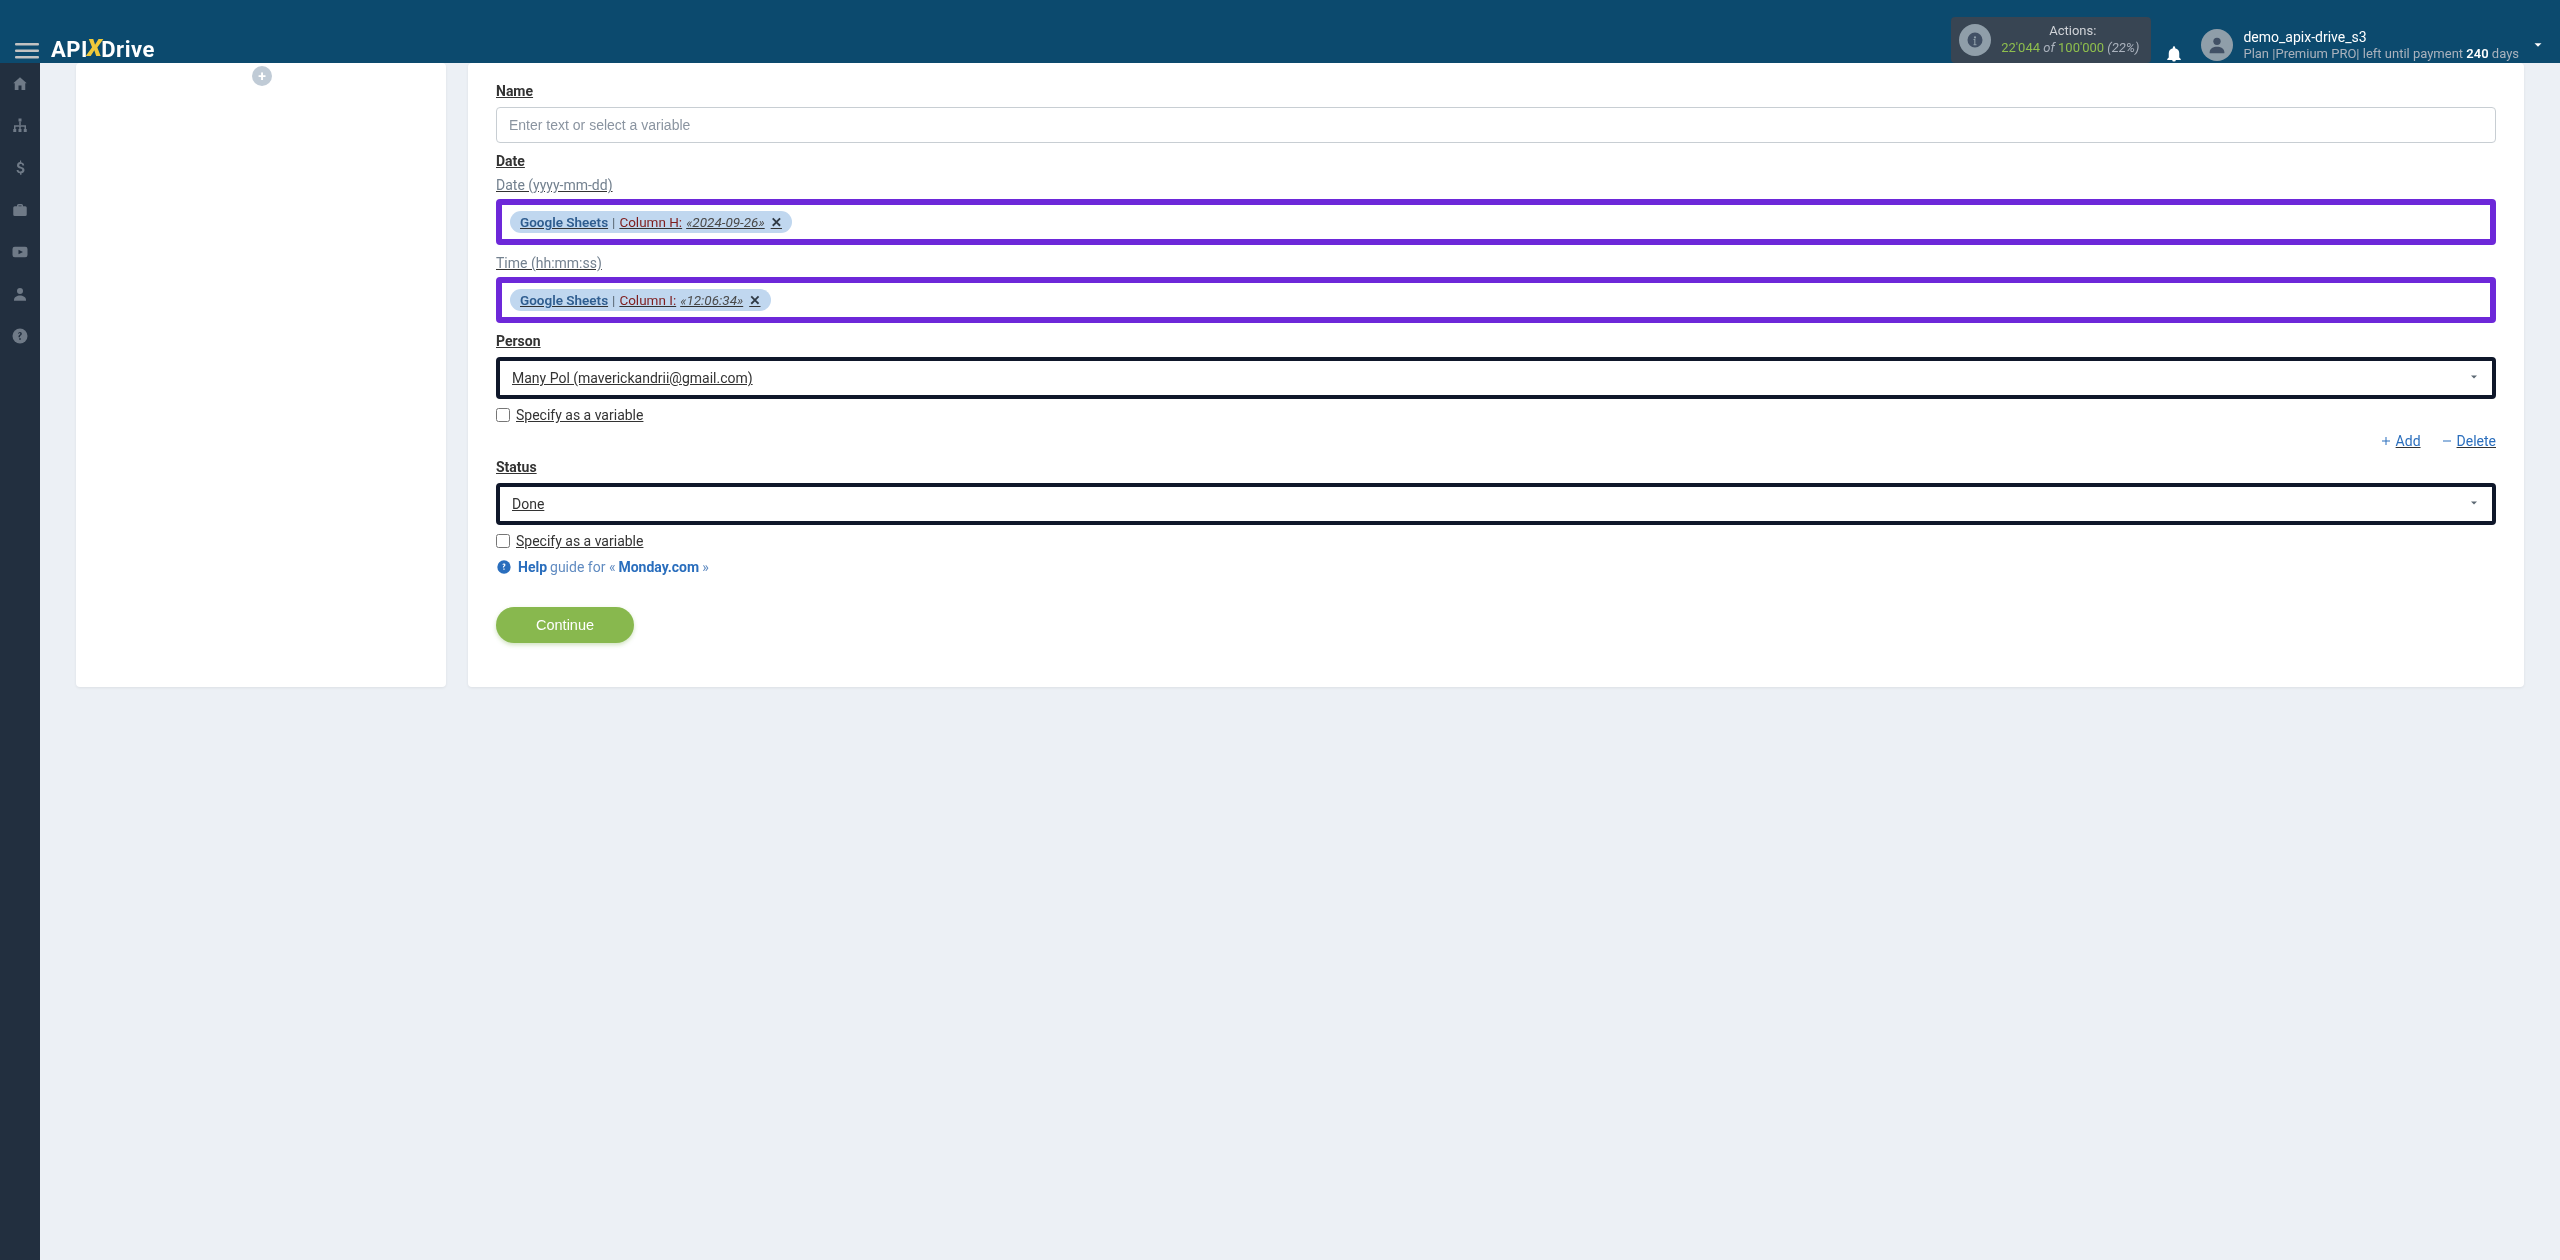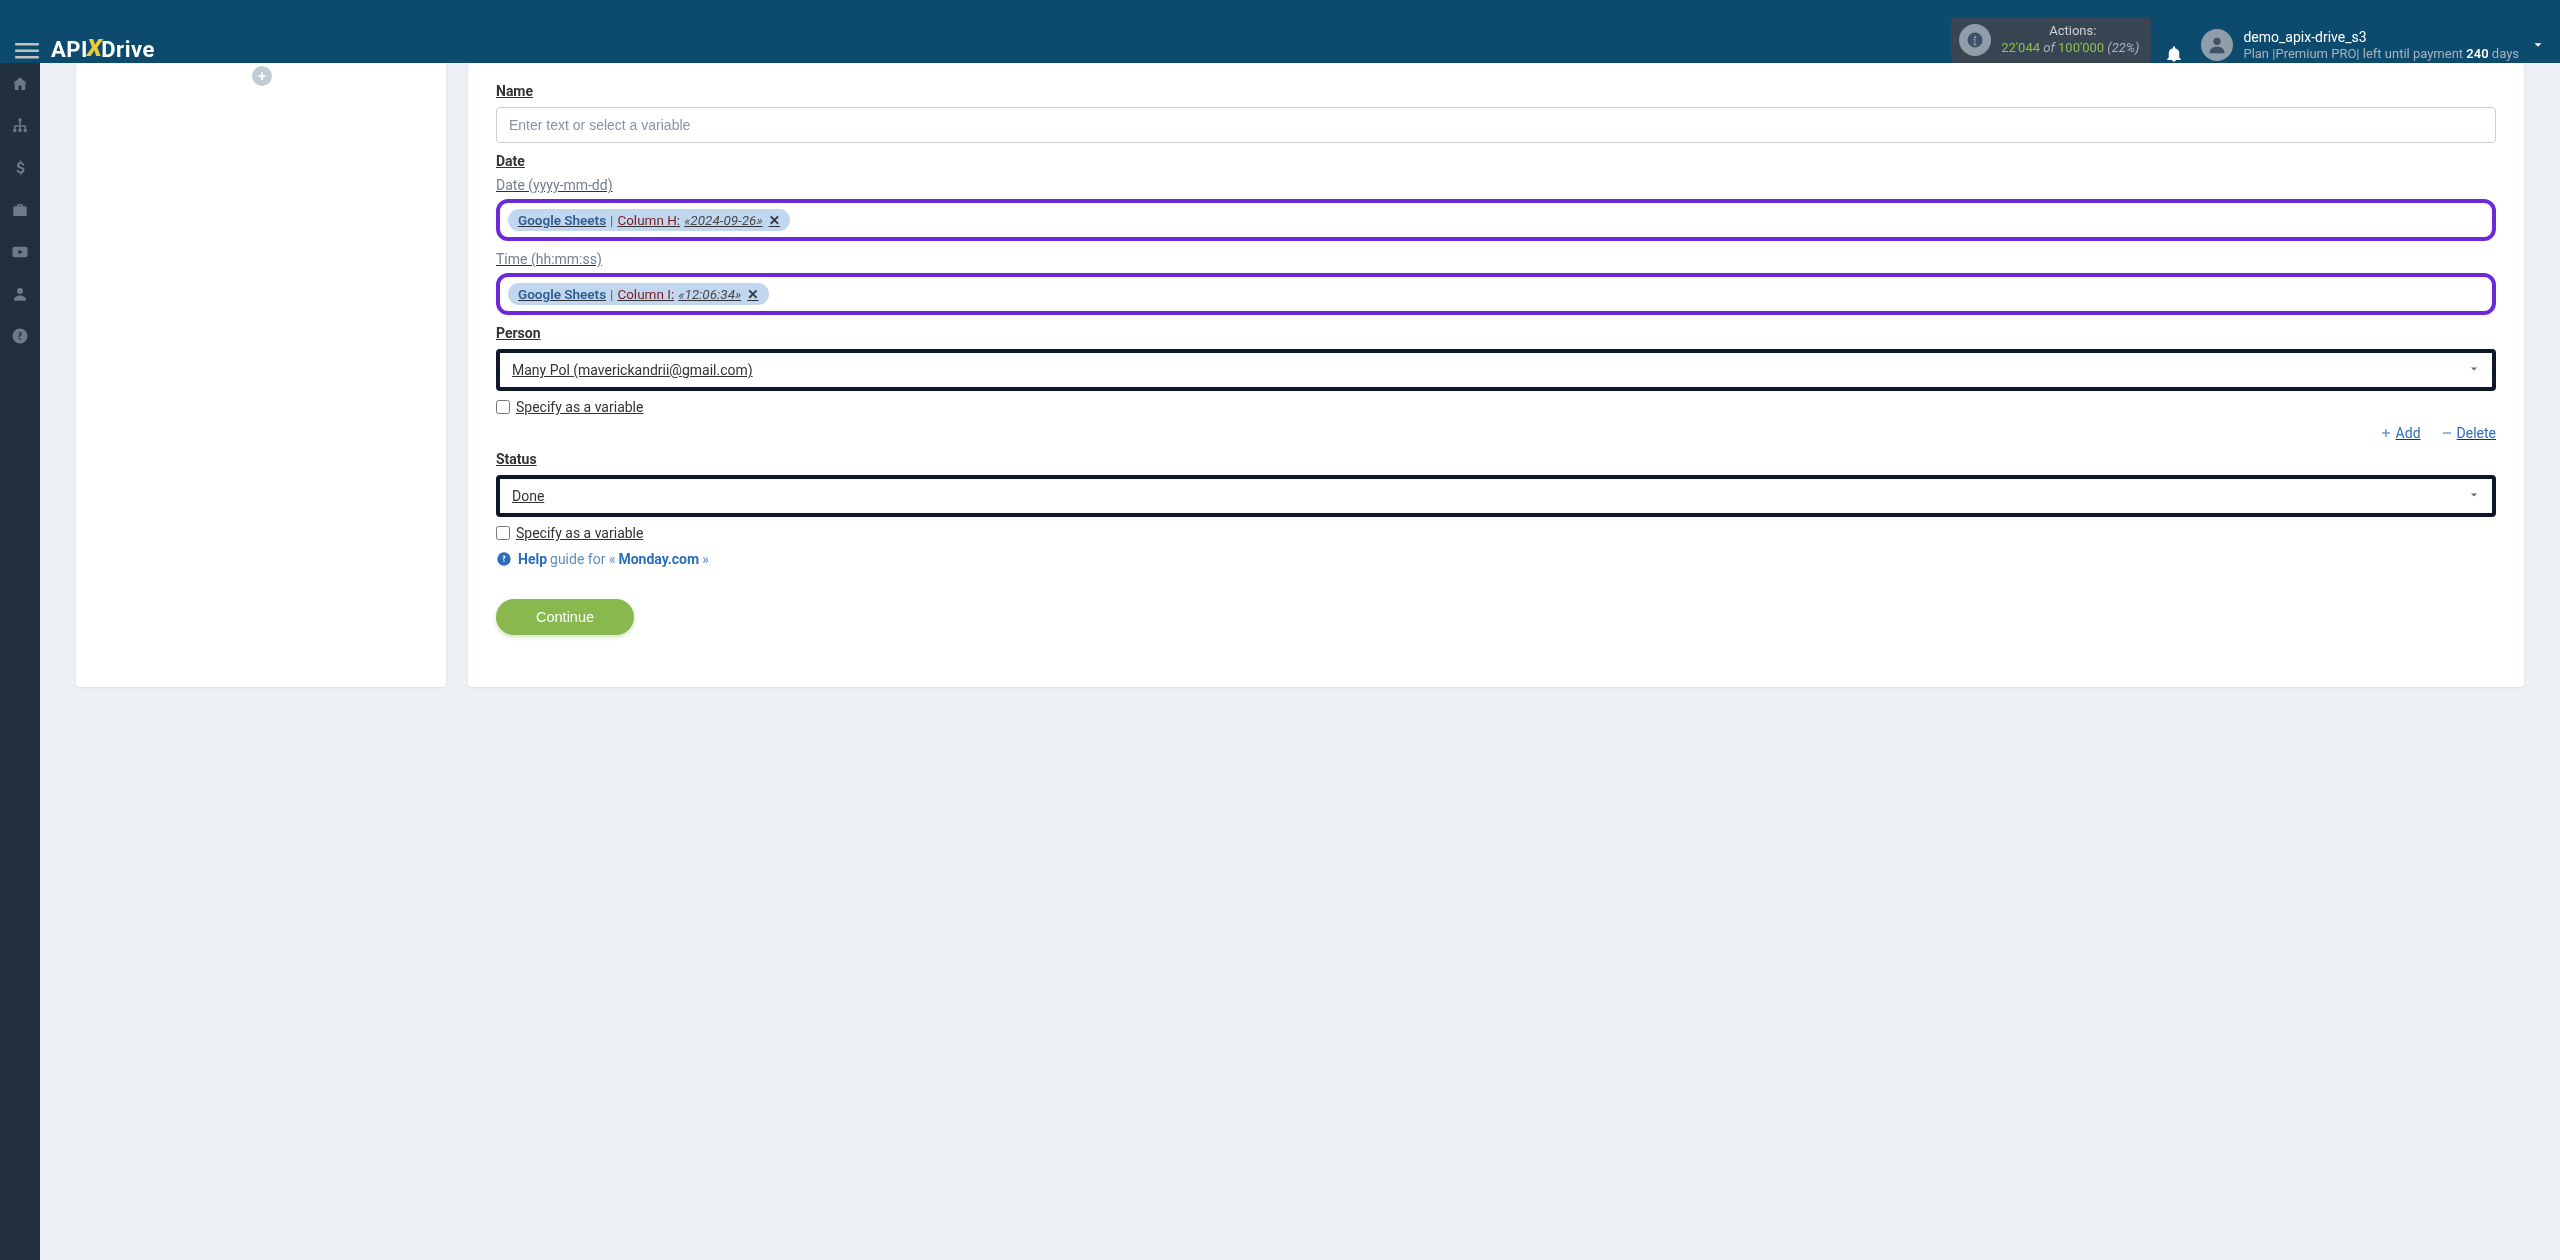--- a/index.html
+++ b/index.html
@@ -158,22 +158,22 @@
       border: 1px solid #c8ced3;
       border-radius: 4px;
       padding: 9px 12px;
       font-size: 14px;
       color: #333;
       outline: none;
     }
     .text-input::placeholder { color: #8a94a0; }
     .chip-box {
       width: 100%;
-      border: 4px solid #6d28d9;
-      border-radius: 12px;
+      border: 6px solid #6d28d9;
+      border-radius: 4px;
       padding: 6px 8px;
       min-height: 40px;
       display: flex;
       align-items: center;
       flex-wrap: wrap;
       gap: 4px;
     }
     .chip {
       background: #c0d7ef;
       border-radius: 12px;

